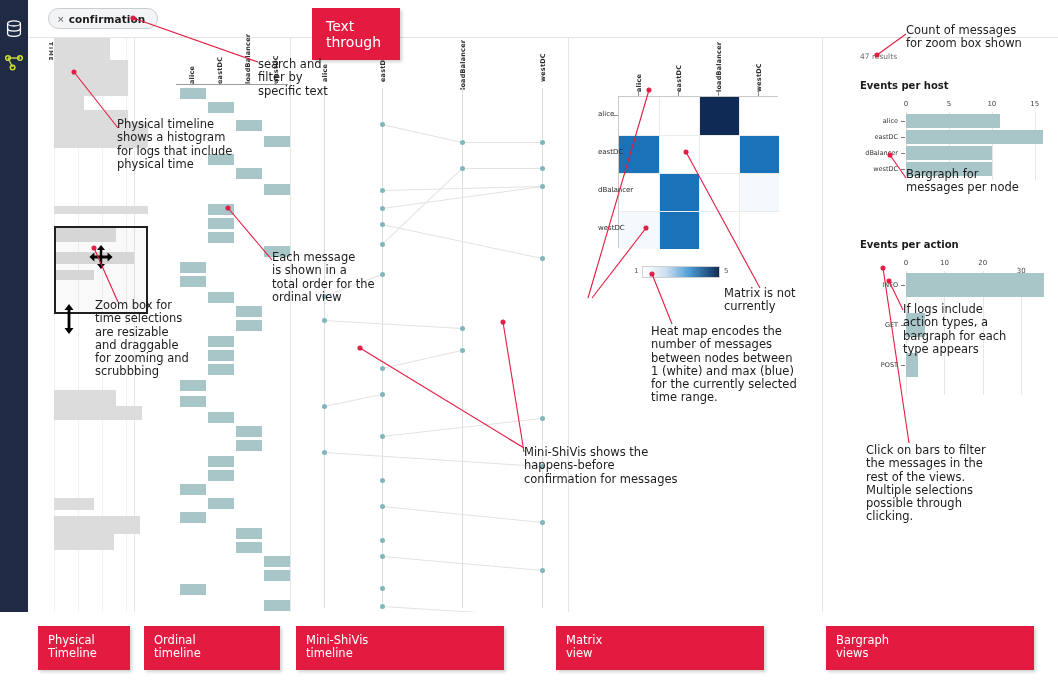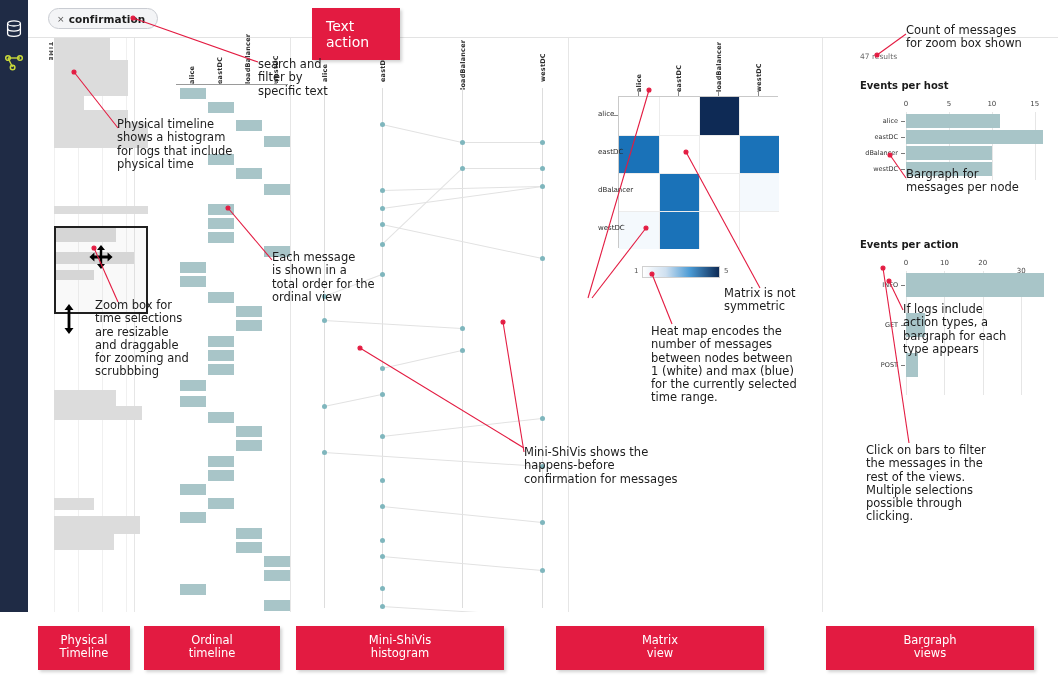--- a/index.html
+++ b/index.html
@@ -205,21 +205,20 @@
 
   svg.leaders {
     position: absolute; left: 0; top: 0;
     width: 1058px; height: 681px;
     pointer-events: none;
   }
   .bottombar {
     position: absolute; left: 0; top: 612px;
     width: 1058px; height: 69px;
     background: #ffffff;
-    text-align: center;
   }
 </style>
 </head>
 <body>
 
 <div id="app">
 
   <div class="rail">
     <div class="rail-icon db">
       <svg width="16" height="19" viewBox="0 0 16 19">
@@ -540,21 +539,21 @@
         <circle cx="877" cy="55" r="2"></circle>
       <line x1="890" y1="155" x2="906" y2="178"></line>
         <circle cx="890" cy="155" r="2"></circle>
       <line x1="889" y1="281" x2="903" y2="310"></line>
         <circle cx="889" cy="281" r="2"></circle>
       <line x1="883" y1="268" x2="909" y2="443"></line>
         <circle cx="883" cy="268" r="2"></circle>
     </g>
   </svg>
 
-  <div class="callout big" style="left:312px; top:8px; width:88px;">Text action</div>
+  <div class="callout big" style="left:312px; top:8px; width:88px;">Text through</div>
 
   <div class="anno" style="left:258px; top:58px; width:140px;">search and
 filter by
 specific text</div>
 
   <div class="anno" style="left:117px; top:118px; width:150px;">Physical timeline
 shows a histogram
 for logs that include
 physical time</div>
 
@@ -576,21 +575,21 @@
 
 
   <div class="anno" style="left:651px; top:325px; width:162px;">Heat map encodes the
 number of messages
 between nodes between
 1 (white) and max (blue)
 for the currently selected
 time range.</div>
 
   <div class="anno" style="left:724px; top:287px; width:96px;">Matrix is not
-symmetric</div>
+currently</div>
 
   <div class="anno" style="left:906px; top:24px; width:146px;">Count of messages
 for zoom box shown</div>
 
   <div class="anno" style="left:906px; top:168px; width:132px;">Bargraph for
 messages per node</div>
 
   <div class="anno" style="left:903px; top:303px; width:136px;">If logs include
 action types, a
 bargraph for each
@@ -602,20 +601,20 @@
 Multiple selections
 possible through
 clicking.</div>
 
   <div class="bottombar">
     <div class="callout" style="left:38px;  top:14px; width:92px;  height:44px;">Physical
 Timeline</div>
     <div class="callout" style="left:144px; top:14px; width:136px; height:44px;">Ordinal
 timeline</div>
     <div class="callout" style="left:296px; top:14px; width:208px; height:44px;">Mini-ShiVis
-histogram</div>
+timeline</div>
     <div class="callout" style="left:556px; top:14px; width:208px; height:44px;">Matrix
 view</div>
     <div class="callout" style="left:826px; top:14px; width:208px; height:44px;">Bargraph
 views</div>
   </div>
 
 </div>
 
 </body></html>

